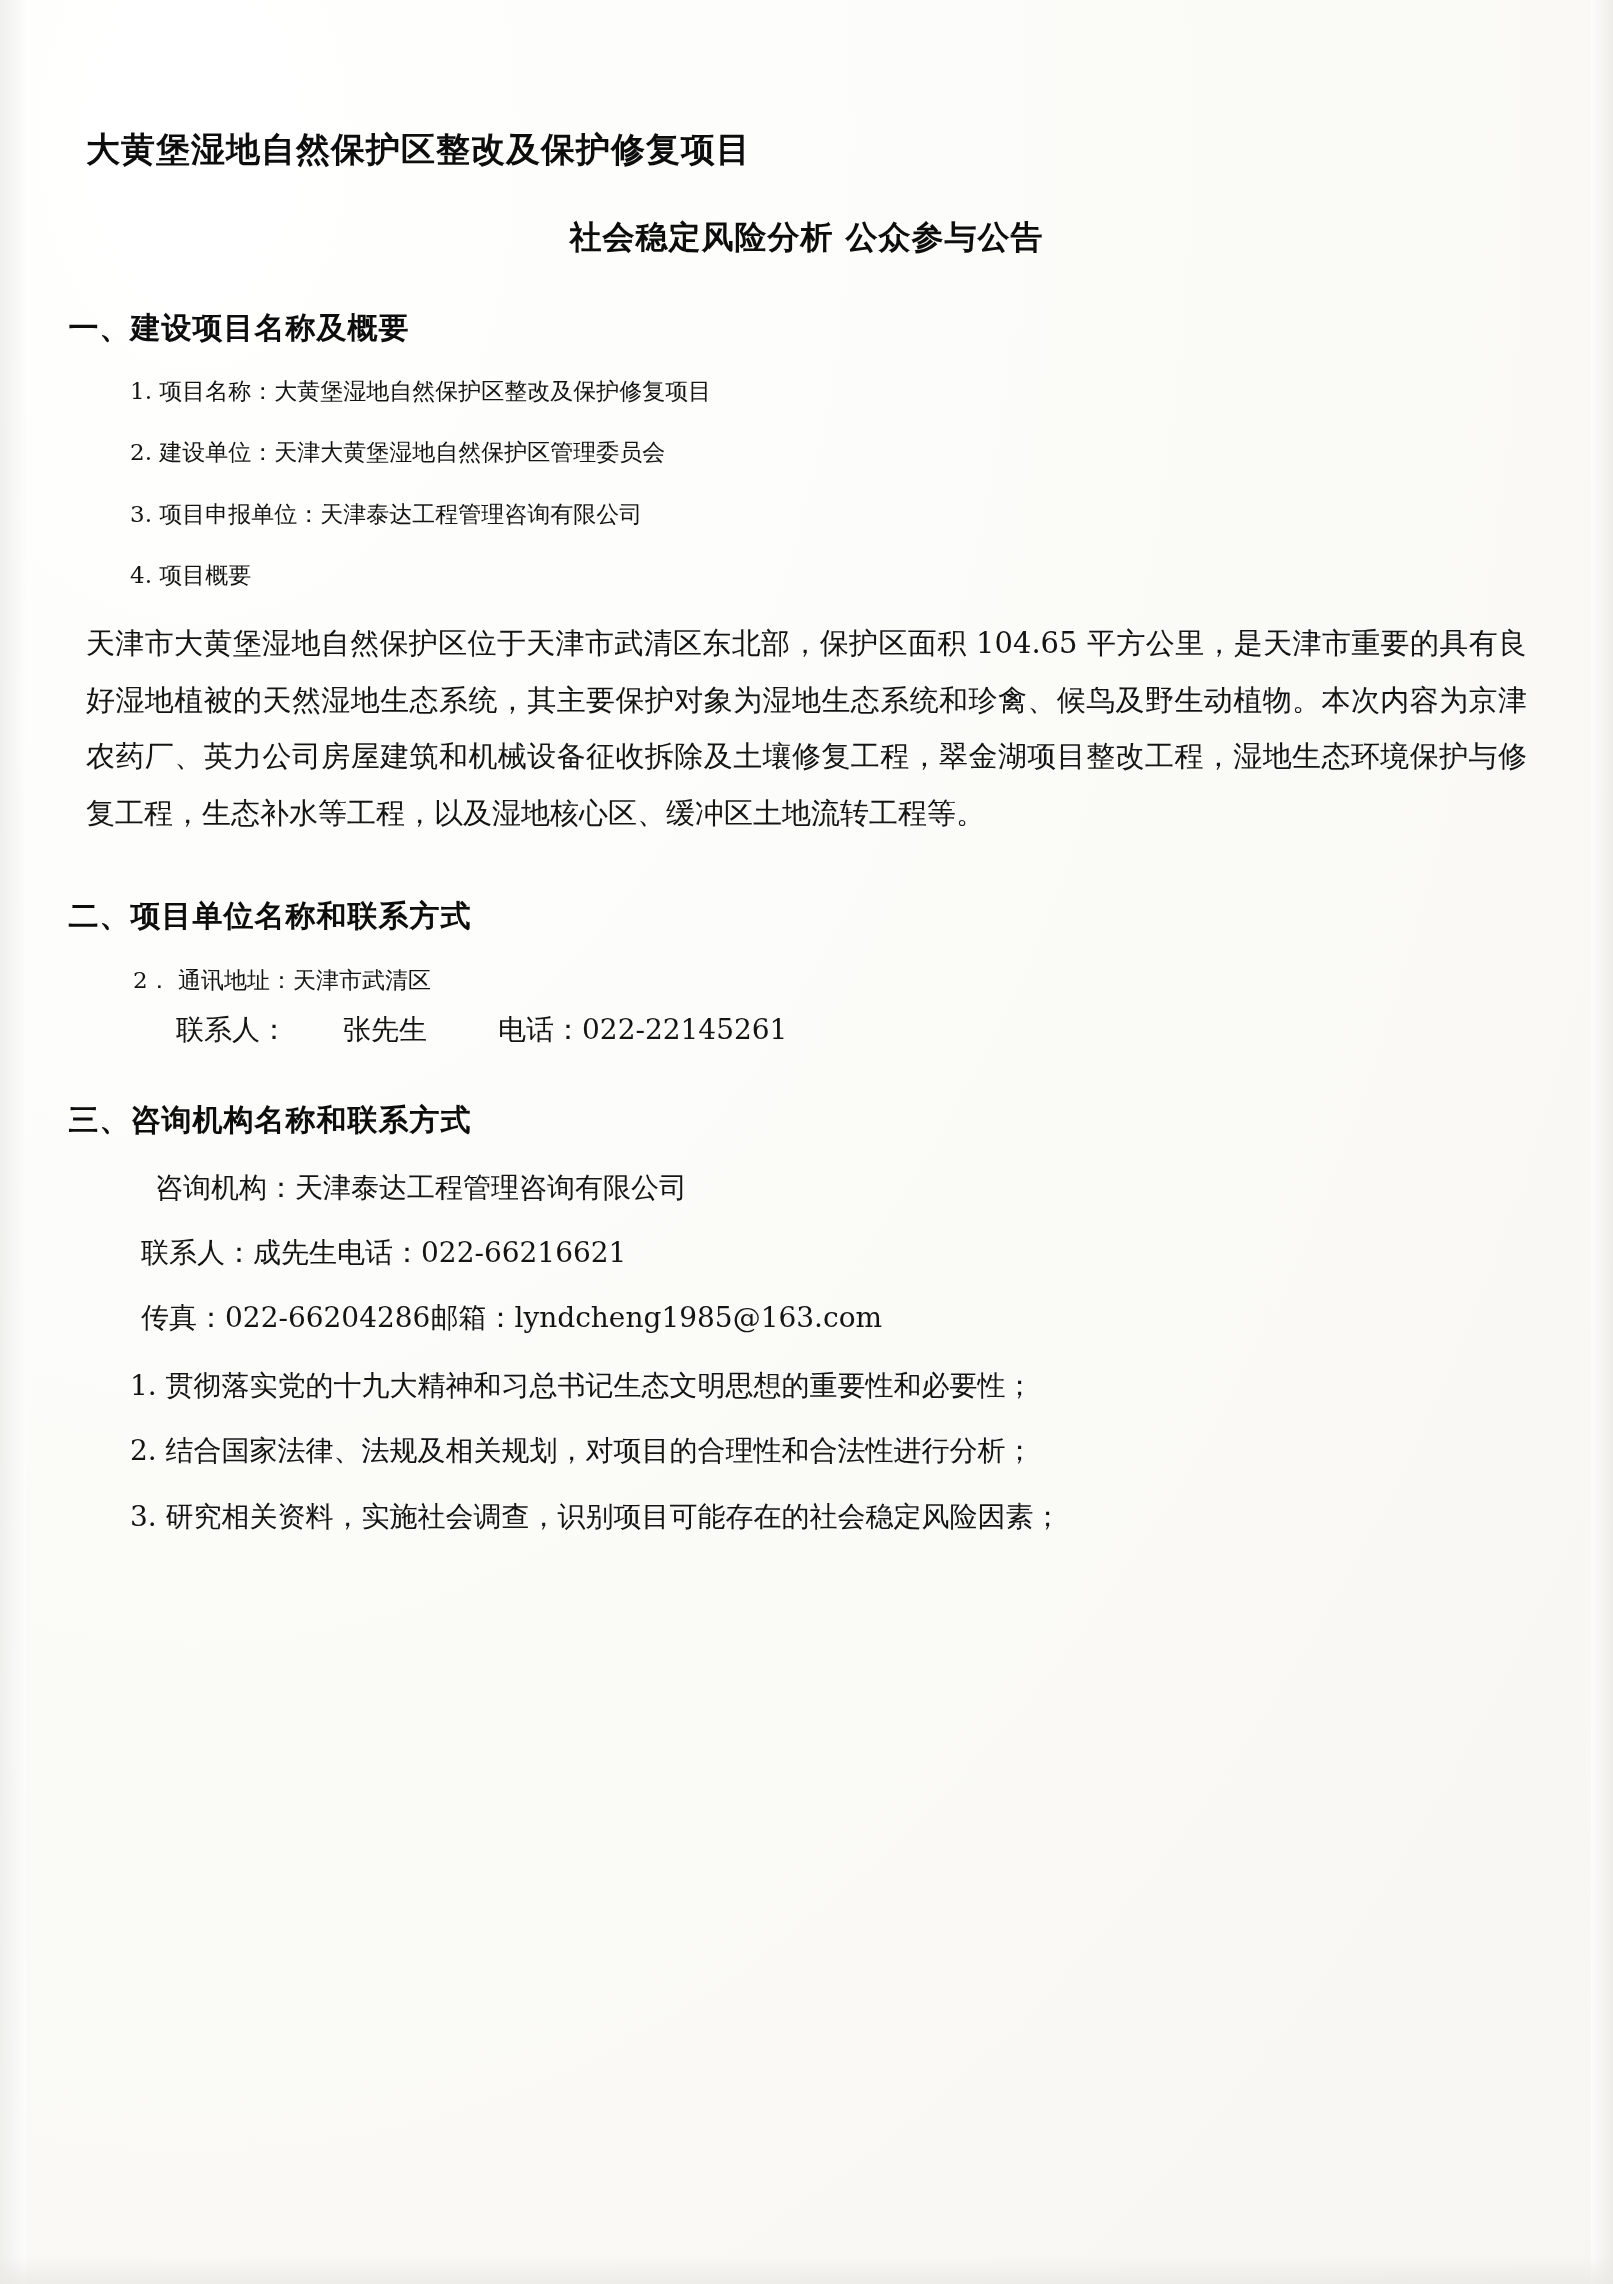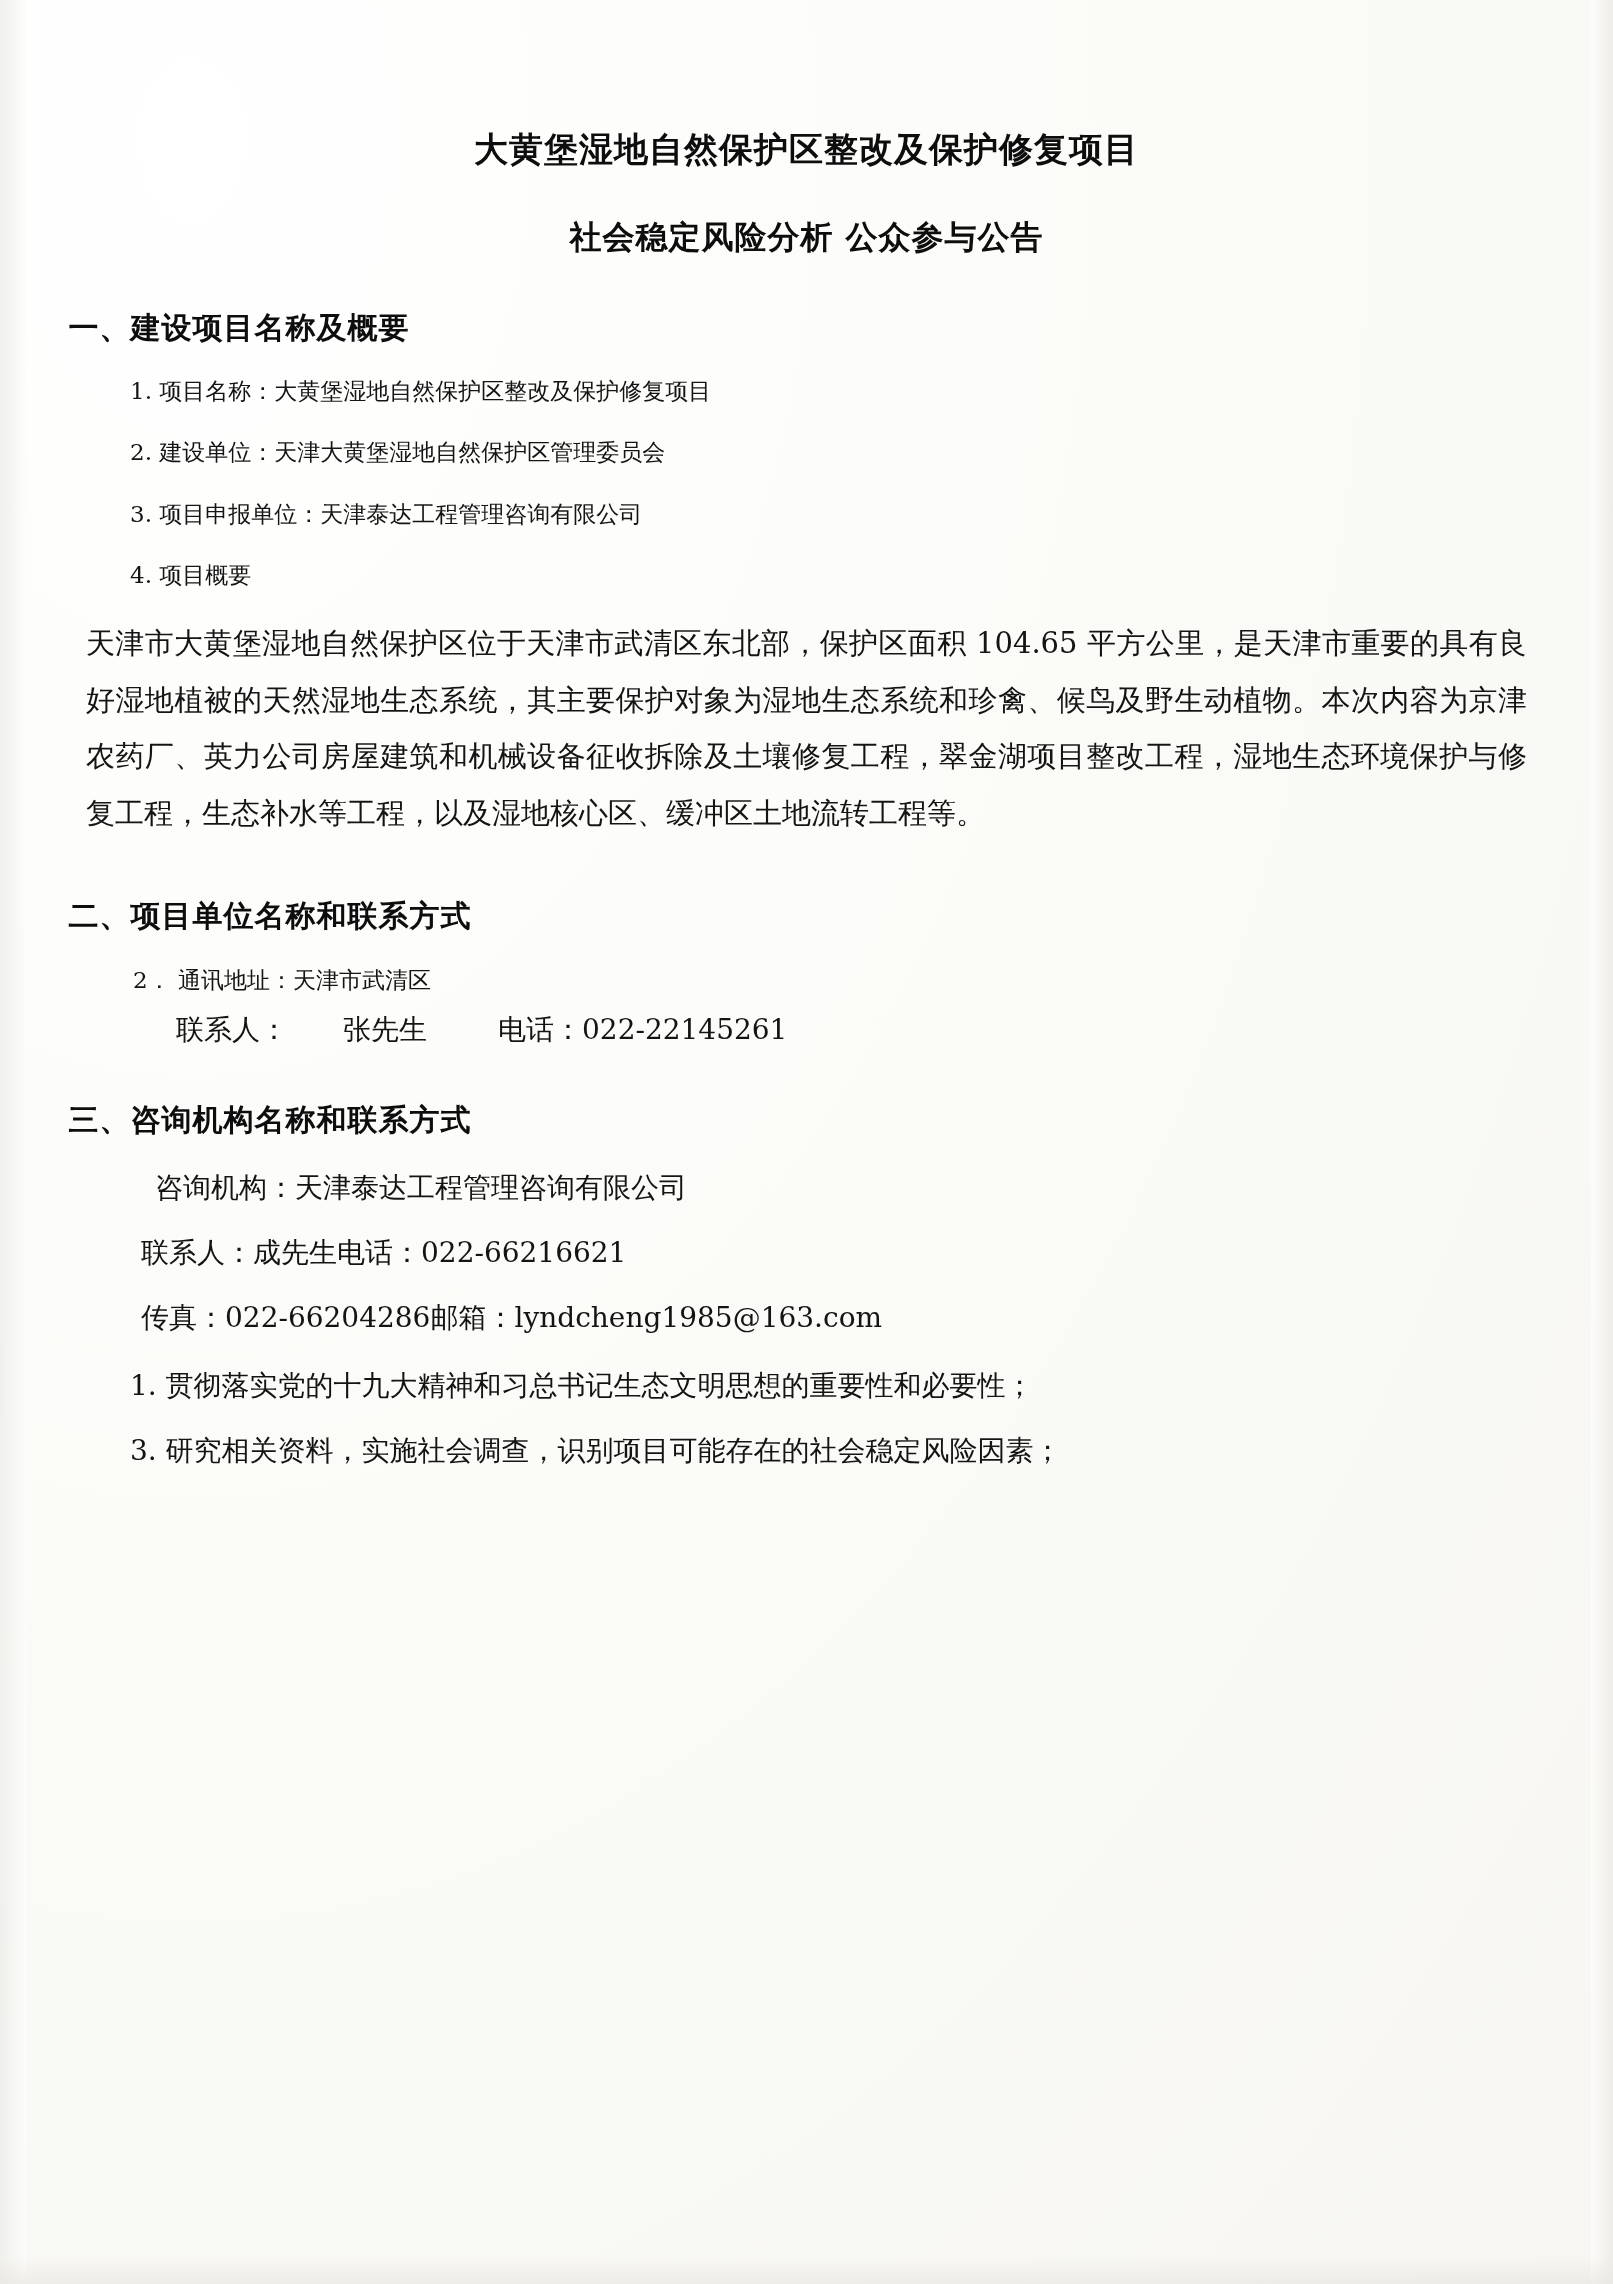--- a/index.html
+++ b/index.html
@@ -42,21 +42,21 @@
     background: linear-gradient(to top, #e9e7e3 0%, rgba(253,253,251,0) 100%);
     opacity: .75;
   }
   .content {
     position: absolute;
     left: 86px;
     top: 0;
     width: 1441px;
   }
   .doc-title {
-    text-align: center;
+    text-align: left;
     font-weight: bold;
     font-size: 34px;
     letter-spacing: 1px;
     margin-top: 129px;
     line-height: 1.2;
     color: #0d0d0d;
   }
   .doc-subtitle {
     text-align: center;
     font-weight: bold;
@@ -161,17 +161,18 @@
       <span>咨询机构：</span><span>天津泰达工程管理咨询有限公司</span>
     </div>
     <div class="cons-line cons-line2">
       <span>联系人：</span><span>成先生</span><span class="gap"></span><span class="gap-sm"></span><span>电话：</span><span class="latin">022-66216621</span>
     </div>
     <div class="cons-line cons-line2">
       <span>传真：</span><span class="latin">022-66204286</span><span class="gap"></span><span class="gap-sm"></span><span>邮箱：</span><span class="latin">lyndcheng1985@163.com</span>
     </div>
 
     <div class="list4 first">1. 贯彻落实党的十九大精神和习总书记生态文明思想的重要性和必要性；</div>
+    <div class="list4">2. 结合国家法律、法规及相关规划，对项目的合理性和合法性进行分析；</div>
     <div class="list4">3. 研究相关资料，实施社会调查，识别项目可能存在的社会稳定风险因素；</div>
 
   </div>
 </div>
 
 
 </body></html>

